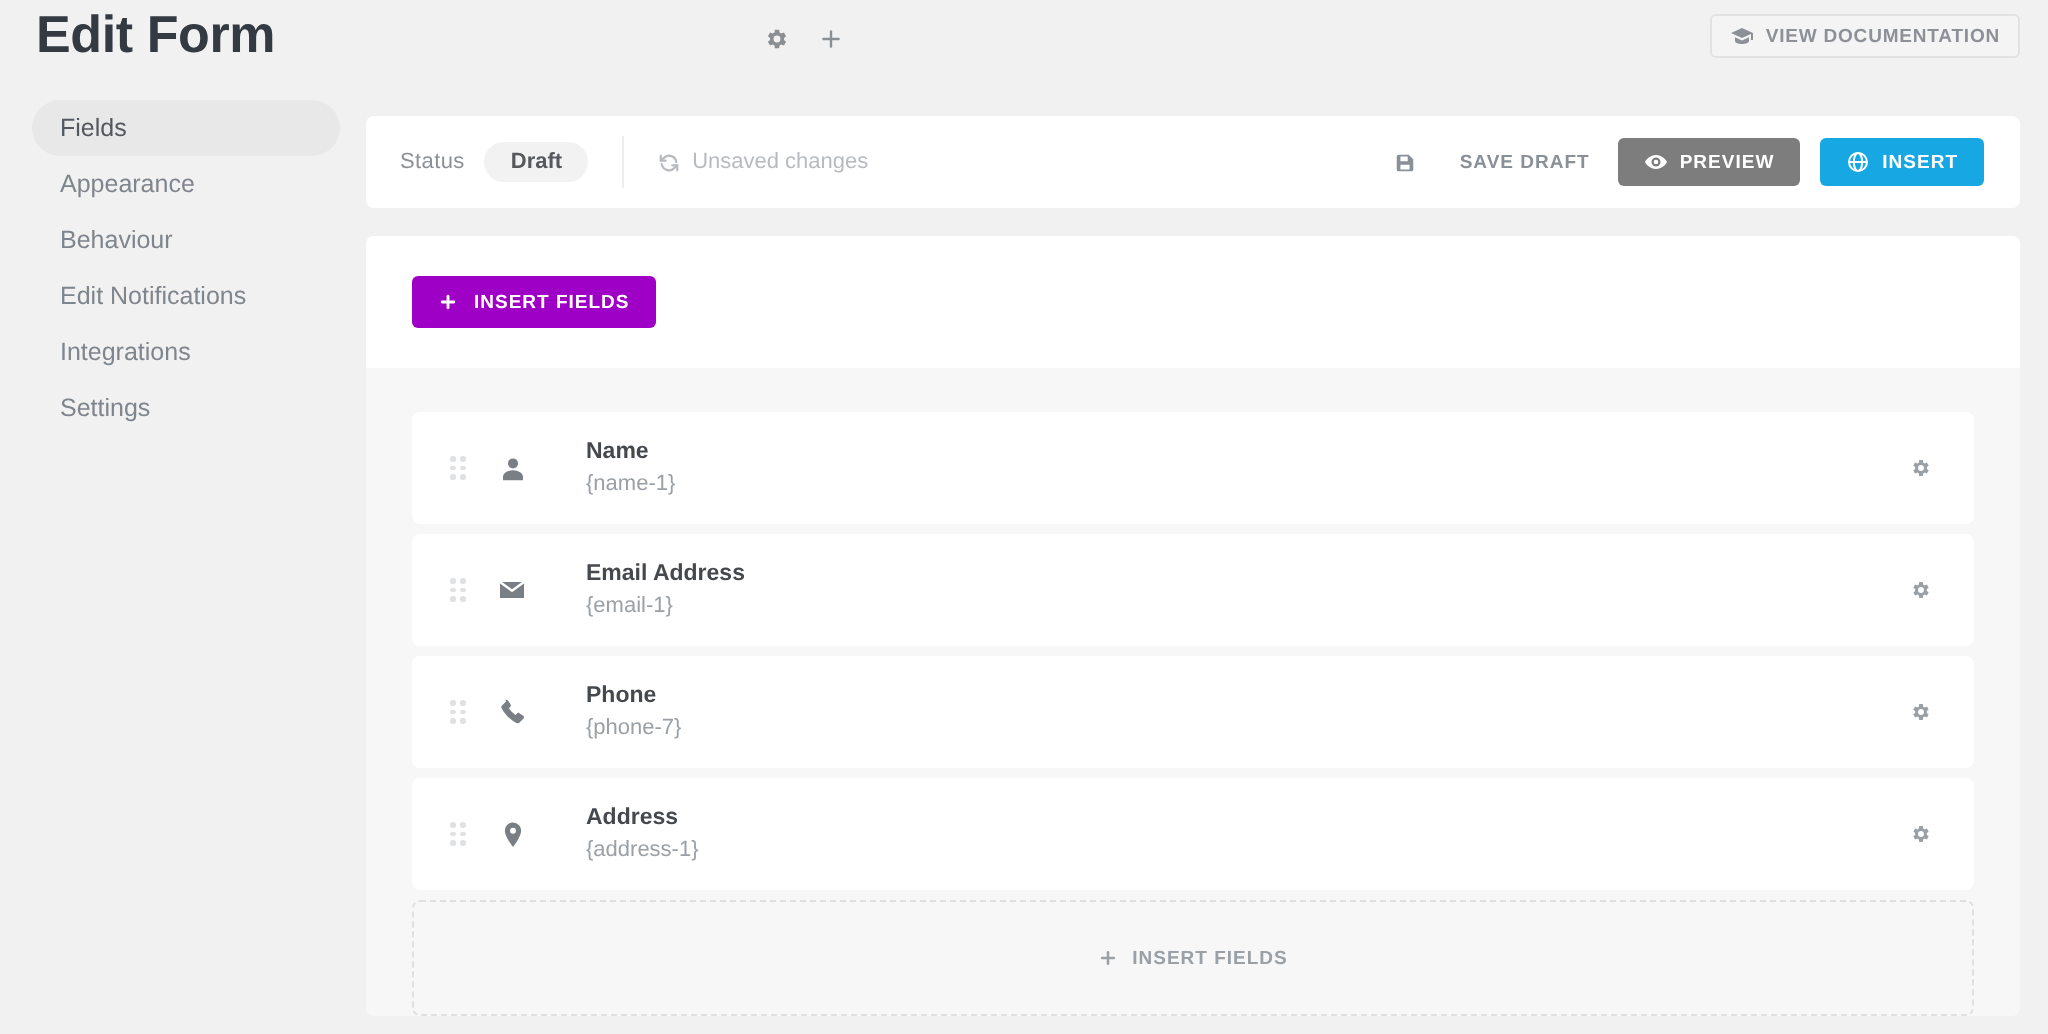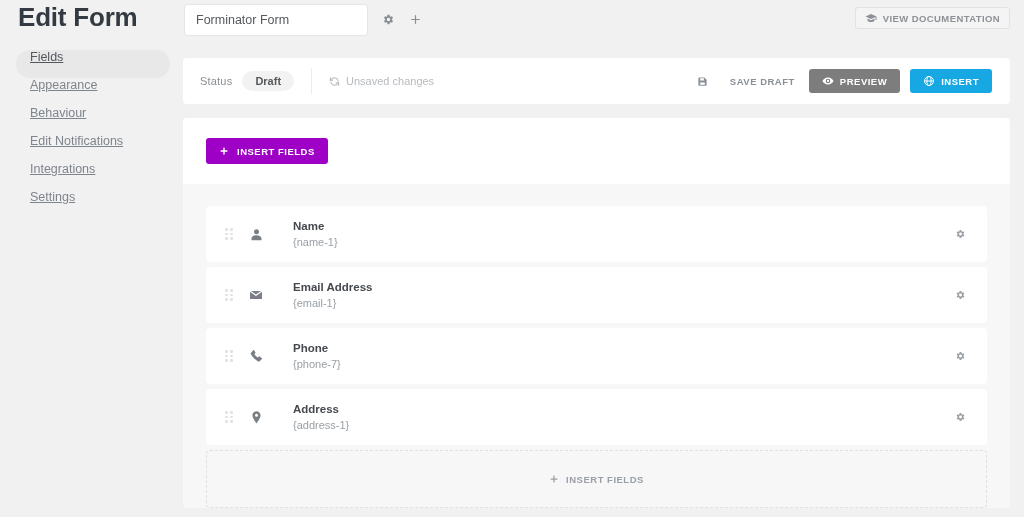--- a/index.html
+++ b/index.html
@@ -55,26 +55,25 @@
     color: #8d9197;
     cursor: pointer;
   }
 
   
   .sidebar {
     position: absolute; left: 0; top: 50px; width: 182px;
   }
   .nav-item {
     height: 28px; margin: 0 12px 0 16px;
-    display: flex; align-items: flex-start;
+    display: flex; align-items: center;
     padding-left: 14px;
     font-size: 12.5px; color: #7f858c;
     border-radius: 14px;
     cursor: pointer;
-    text-decoration: underline;
   }
   .nav-item + .nav-item { margin-top: 0; }
   .nav-item.active {
     background: #e8e8e8;
     color: #53585e;
   }
 
   
   .content { position: absolute; left: 183px; top: 58px; width: 827px; }
 
@@ -193,21 +192,20 @@
   svg { display: block; }
 </style>
 </head>
 <body>
 
 <div class="page">
 
   <div class="topbar">
     <div class="page-title">Edit Form</div>
 
-    <input class="form-title-input" type="text" value="Forminator Form" style="">
 
     <div class="title-icon-btn gear">
       <svg width="13" height="13" viewBox="0 0 24 24" fill="currentColor">
         <path d="M19.4 13a7.6 7.6 0 0 0 0-2l2-1.6-2-3.4-2.4 1a7.6 7.6 0 0 0-1.7-1L15 3.4h-4l-.3 2.6a7.6 7.6 0 0 0-1.7 1l-2.4-1-2 3.4L6.6 11a7.6 7.6 0 0 0 0 2l-2 1.6 2 3.4 2.4-1c.5.4 1.1.8 1.7 1l.3 2.6h4l.3-2.6c.6-.2 1.2-.6 1.7-1l2.4 1 2-3.4-2-1.6zM13 15.2A3.2 3.2 0 1 1 13 8.8a3.2 3.2 0 0 1 0 6.4z" transform="translate(-1,0)"></path>
       </svg>
     </div>
 
     <div class="title-icon-btn plus">
       <svg width="13" height="13" viewBox="0 0 24 24" fill="none" stroke="currentColor" stroke-width="2.2" stroke-linecap="round">
         <line x1="12" y1="5" x2="12" y2="19"></line>

